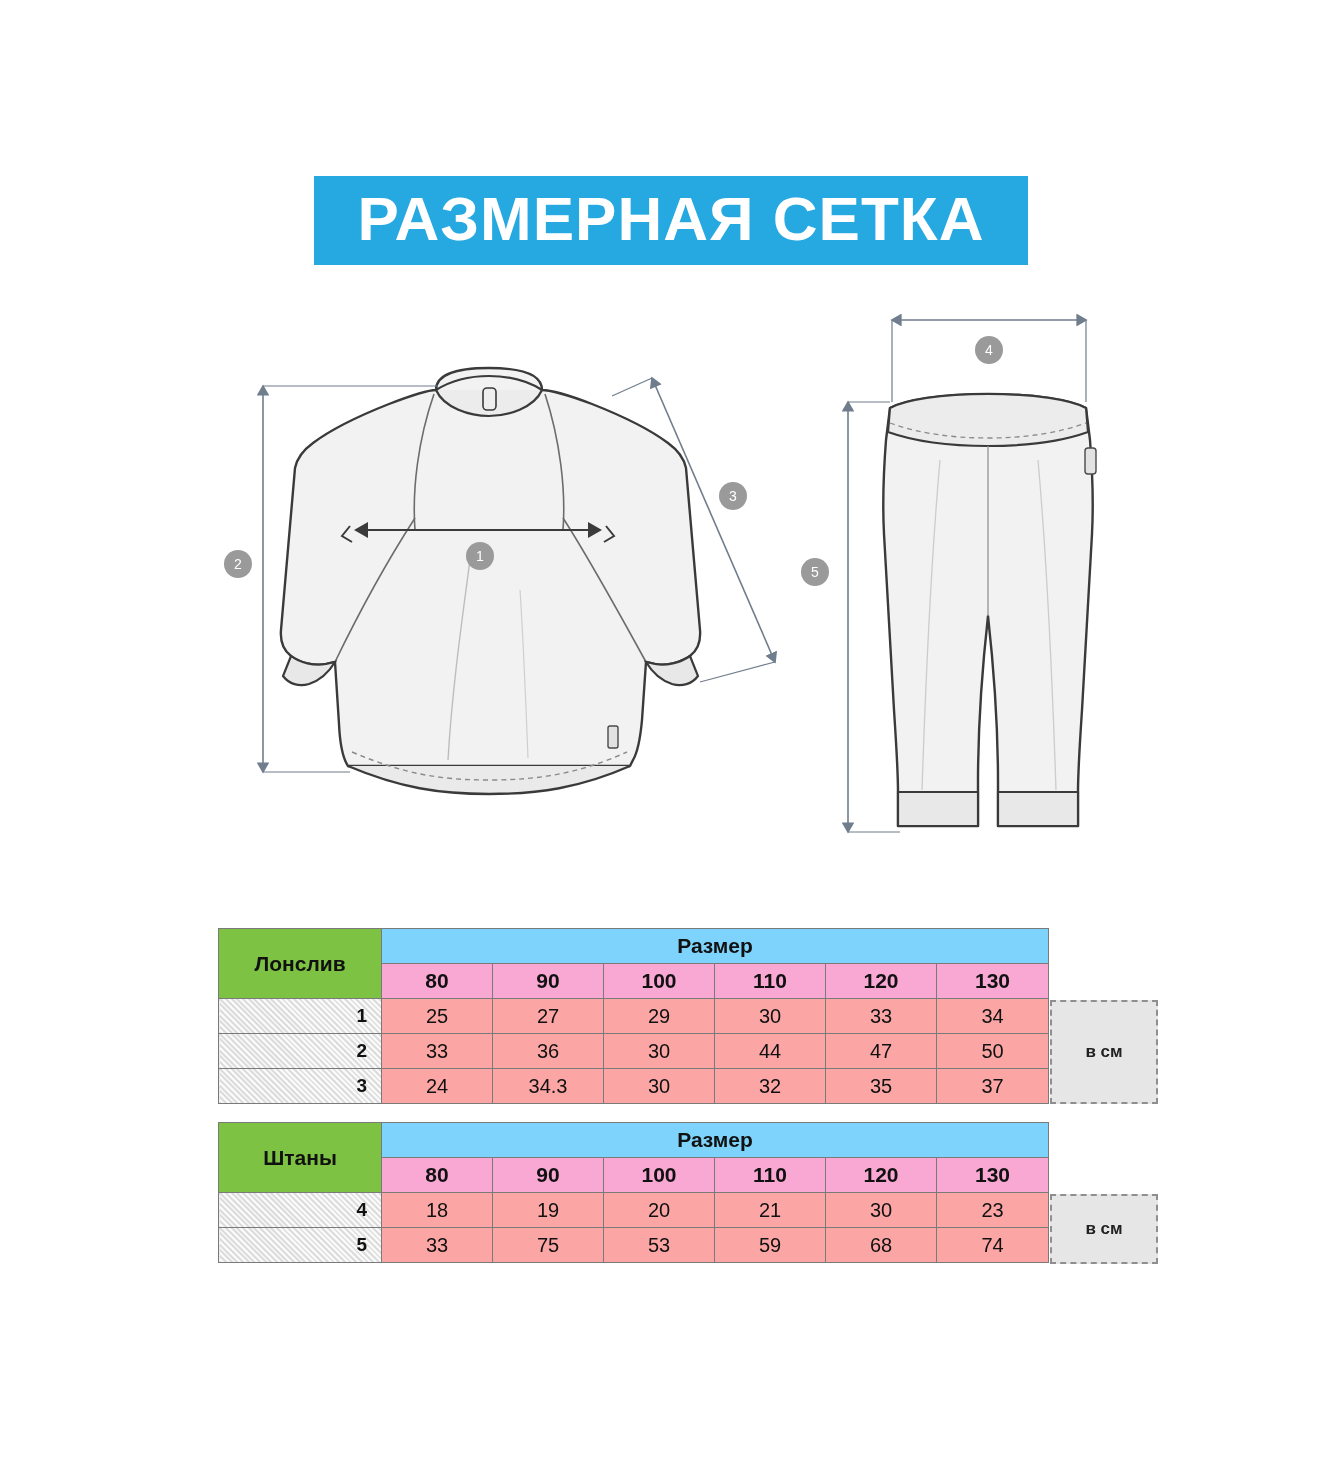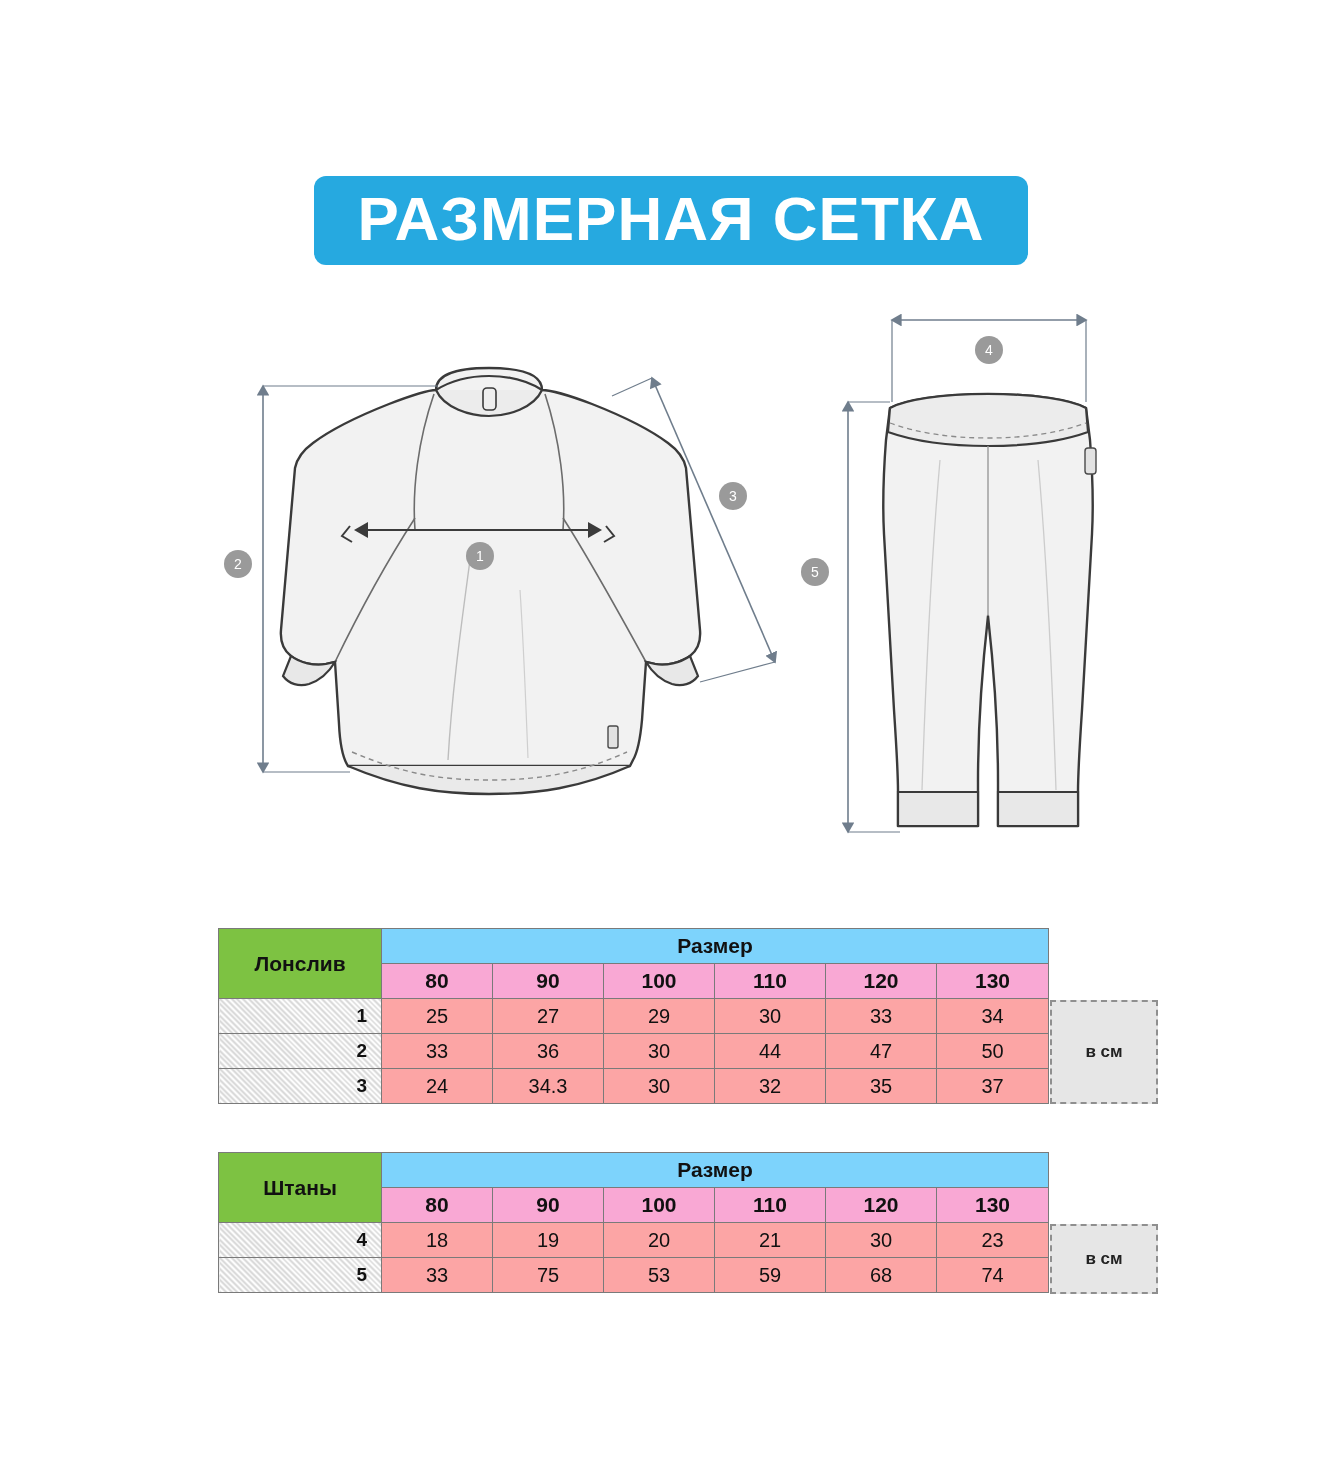--- a/index.html
+++ b/index.html
@@ -24,21 +24,21 @@
     display: flex;
     justify-content: center;
   }
   .title-banner {
     background: #26A9E0;
     color: #ffffff;
     font-size: 62px;
     font-weight: bold;
     letter-spacing: 1px;
     padding: 10px 44px 14px 44px;
-    border-radius: 12px;
+    border-radius: 0;
     line-height: 1.05;
     white-space: nowrap;
   }
 
   
   .illus {
     position: absolute;
     top: 290px;
     left: 0;
     width: 1342px;
@@ -103,21 +103,21 @@
     text-align: right;
     padding-right: 14px;
     font-weight: bold;
     font-size: 19px;
     width: 163px;
   }
   .t-val {
     background: #fca5a5;
     font-size: 20px;
   }
-  .table-block { position: relative; margin-bottom: 48px; }
+  .table-block { position: relative; margin-bottom: 18px; }
   .unit-box {
     position: absolute;
     left: 832px;
     width: 108px;
     border: 2px dashed #8f8f8f;
     background: #e6e6e6;
     display: flex;
     align-items: center;
     justify-content: center;
     font-size: 17px;

